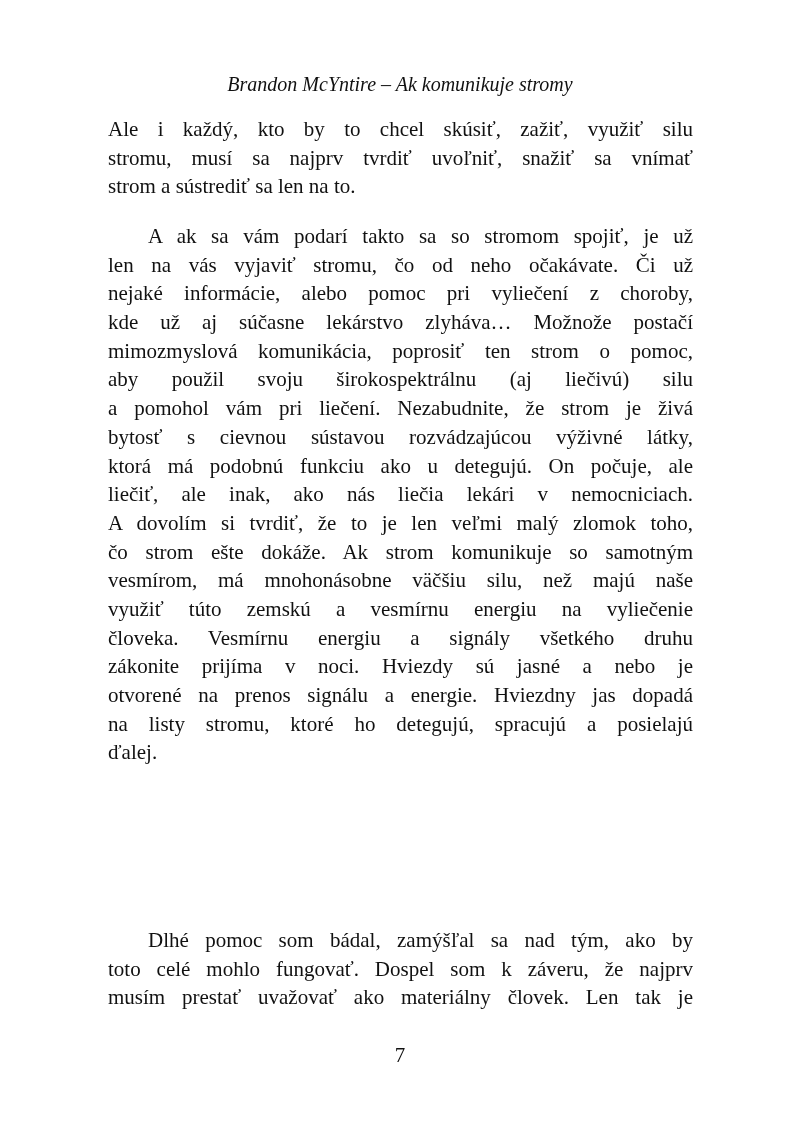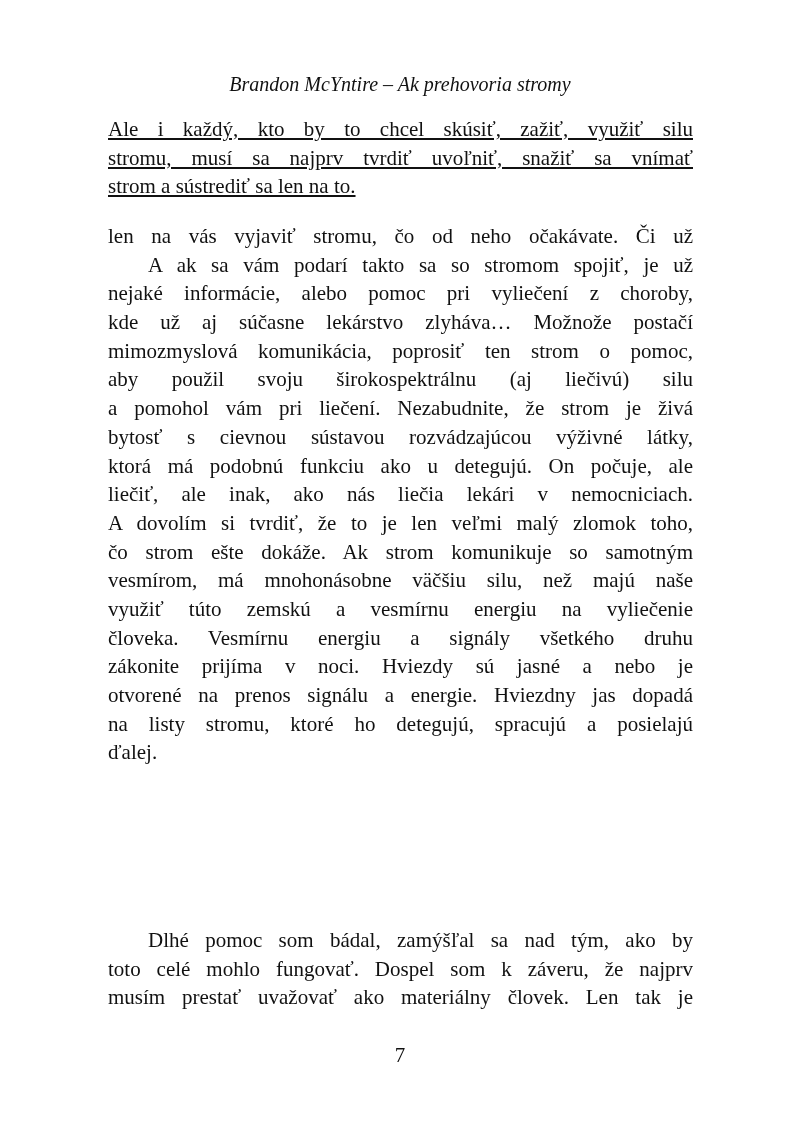--- a/index.html
+++ b/index.html
@@ -6,41 +6,41 @@
     body { width: 800px; height: 1136px; position: relative; overflow: hidden;
       font-family: "Liberation Serif", serif; color: #111111; }
     .page { position: absolute; left: 0; top: 0; width: 800px; height: 1136px; background: #fff; }
     .header { position: absolute; top: 71px; left: 0; width: 800px; text-align: center;
       font-style: italic; font-size: 20px; line-height: 26px; }
     .body { position: absolute; left: 108px; width: 585px; font-size: 21px; }
     .line { display: block; height: 28.7px; line-height: 28.7px; white-space: nowrap;
       text-align: justify; text-align-last: justify; }
     .line.last { text-align-last: left; }
     .line.indent { padding-left: 40px; }
-    .p1 { top: 115px; text-decoration: underline; }
+    .p1 { top: 115px; }
     .p2 { top: 222px; }
     .p3 { top: 926px; }
     .pagenum { position: absolute; top: 1042px; left: 0; width: 800px; text-align: center;
       font-size: 21px; line-height: 26px; }
   </style>
 </head>
 <body>
 
 <div class="page">
-  <div class="header">Brandon McYntire – Ak prehovoria stromy</div>
+  <div class="header">Brandon McYntire – Ak komunikuje stromy</div>
 
   <div class="body p1">
     <span class="line">Ale i každý, kto by to chcel skúsiť, zažiť, využiť silu</span>
     <span class="line">stromu, musí sa najprv tvrdiť uvoľniť, snažiť sa vnímať</span>
     <span class="line last">strom a sústrediť sa len na to.</span>
   </div>
 
   <div class="body p2">
+    <span class="line indent">A ak sa vám podarí takto sa so stromom spojiť, je už</span>
     <span class="line">len na vás vyjaviť stromu, čo od neho očakávate. Či už</span>
-    <span class="line indent">A ak sa vám podarí takto sa so stromom spojiť, je už</span>
     <span class="line">nejaké informácie, alebo pomoc pri vyliečení z choroby,</span>
     <span class="line">kde už aj súčasne lekárstvo zlyháva… Možnože postačí</span>
     <span class="line">mimozmyslová komunikácia, poprosiť ten strom o pomoc,</span>
     <span class="line">aby použil svoju širokospektrálnu (aj liečivú) silu</span>
     <span class="line">a pomohol vám pri liečení. Nezabudnite, že strom je živá</span>
     <span class="line">bytosť s cievnou sústavou rozvádzajúcou výživné látky,</span>
     <span class="line">ktorá má podobnú funkciu ako u detegujú. On počuje, ale</span>
     <span class="line">liečiť, ale inak, ako nás liečia lekári v nemocniciach.</span>
     <span class="line">A dovolím si tvrdiť, že to je len veľmi malý zlomok toho,</span>
     <span class="line">čo strom ešte dokáže. Ak strom komunikuje so samotným</span>

